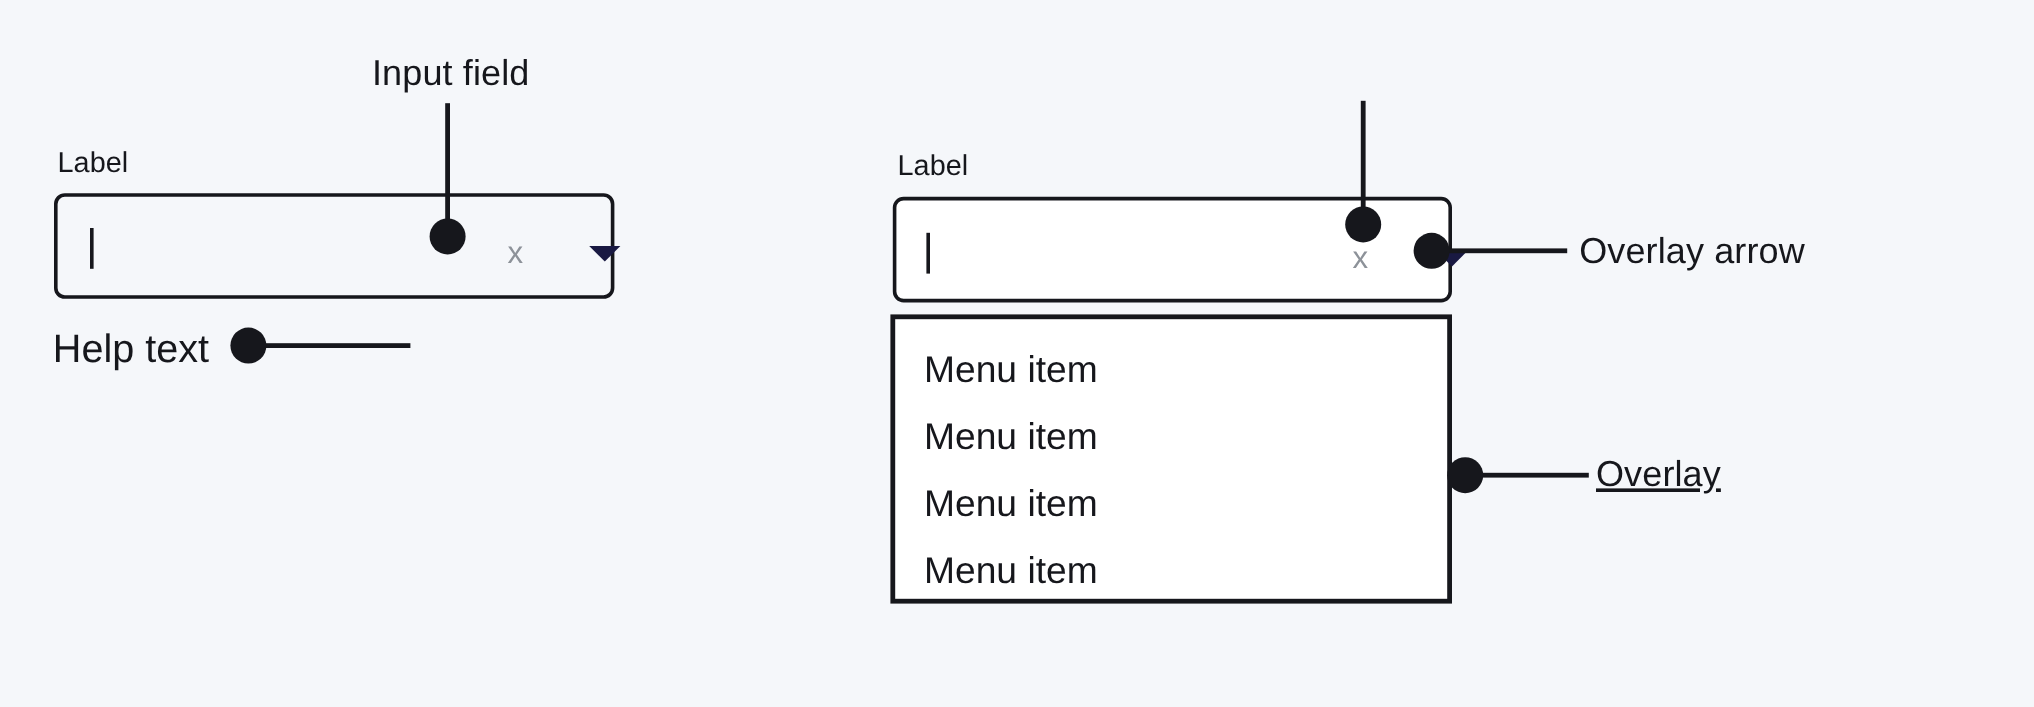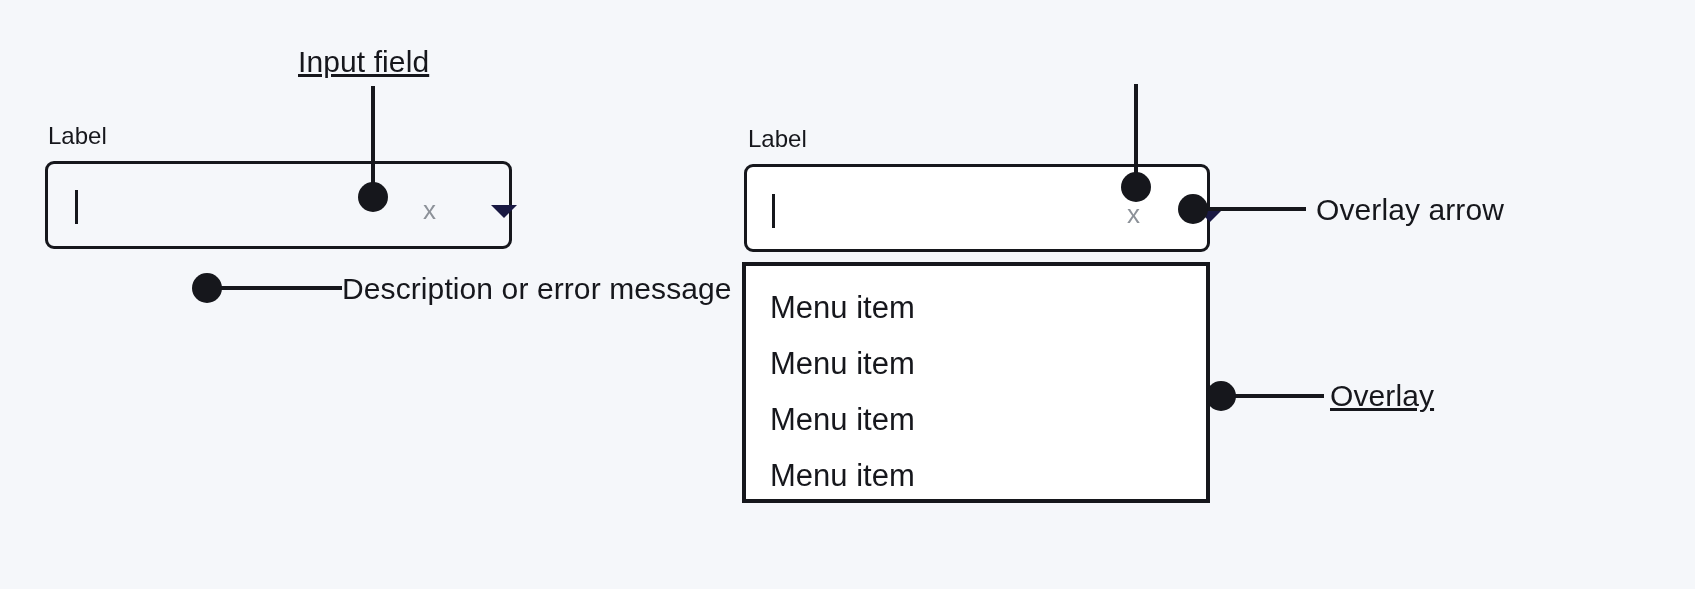--- a/index.html
+++ b/index.html
@@ -116,35 +116,35 @@
     color: #16171c;
     white-space: nowrap;
     left: 24px;
   }
 </style>
 </head>
 <body>
 
 <div id="stage">
 
-  <div class="anno-label" style="left:298px; top:47px;text-decoration:underline;">Input field</div>
+  <div class="anno-label" style="left:310px; top:47px;">Input field</div>
   <div class="anno-line-v" style="left:371px; top:86px; height:110px;"></div>
   <div class="anno-dot" style="left:358px; top:182px;"></div>
 
   <div class="field-label" style="left:48px; top:124px;">Label</div>
 
   <div class="combo plain" style="left:45px; top:161px; width:467px; height:88px;">
     <div class="caret" style="left:27px; top:26px; height:34px;"></div>
     <div class="clear-x" style="left:375px; top:33px;">x</div>
     <div class="dd-arrow" style="left:443px; top:41px;"></div>
   </div>
 
+  <div class="help-text" style="left:44px; top:274px;">Help text</div>
   <div class="anno-dot" style="left:192px; top:273px;"></div>
   <div class="anno-line-h" style="left:216px; top:286px; width:126px;"></div>
-  <div class="anno-label" style="left:342px; top:274px;">Description or error message</div>
 
   <div class="anno-line-v" style="left:1134px; top:84px; height:104px;"></div>
   <div class="anno-dot" style="left:1121px; top:172px;"></div>
 
   <div class="field-label" style="left:748px; top:127px;">Label</div>
 
   <div class="combo filled" style="left:744px; top:164px; width:466px; height:88px;">
     <div class="caret" style="left:25px; top:27px; height:34px;"></div>
     <div class="clear-x" style="left:380px; top:34px;">x</div>
     <div class="dd-arrow" style="left:450px; top:42px;"></div>

